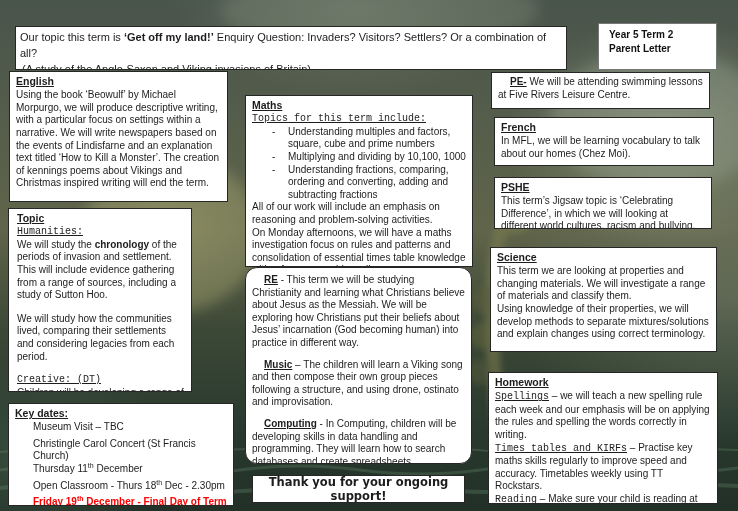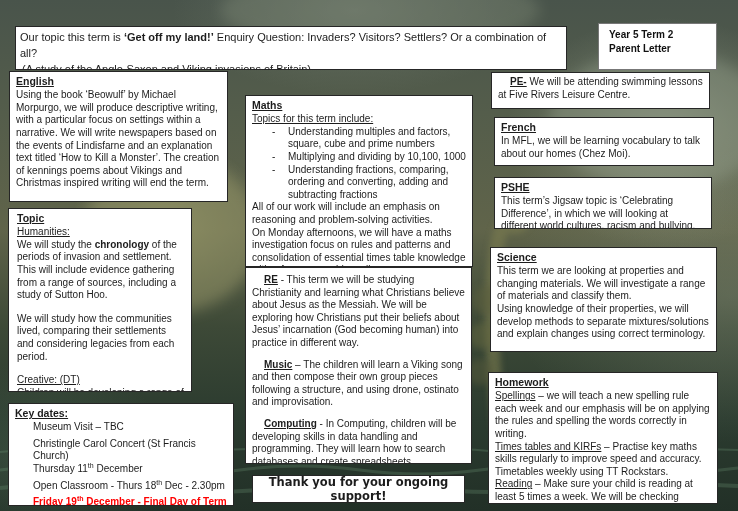--- a/index.html
+++ b/index.html
@@ -31,21 +31,21 @@
     line-height: 1.26;
     z-index: 2;
     overflow: hidden;
     box-sizing: border-box;
   }
   .h {
     font-size: 10.5px; font-weight: bold; text-decoration: underline;
     margin: 0 0 1px 0; display: block;
   }
   .h-inline { font-weight: bold; text-decoration: underline; padding-left: 12px; }
-  .u { text-decoration: underline; }
+  .u { text-decoration: underline; font-family: Liberation Mono, monospace; }
   .para { margin: 0 0 9px 0; }
   .para:last-child { margin-bottom: 0; }
   p { margin: 0; }
   sup { font-size: 7px; line-height: 0; }
   .preline { white-space: pre-line; }
 
   
   #banner { left: 15px; top: 26px; width: 552px; height: 44px; font-size: 11px; line-height: 1.45; padding: 3px 4px; }
   #banner .indent { padding-left: 2px; }
   #title-box {
@@ -60,21 +60,21 @@
   #box-english  { left: 9px;  top: 71px;  width: 219px; height: 131px; }
   #box-topic    { left: 8px;  top: 208px; width: 184px; height: 184px; padding-left: 8px; }
   #box-keydates { left: 8px;  top: 403px; width: 226px; height: 103px; }
   #box-topic .gap { margin-bottom: 11px; }
   .kd { white-space: pre-line; margin: 0 0 4px 18px; }
   .kd:last-child { margin-bottom: 0; }
   .red { color: #ff0000; font-weight: bold; }
 
   
   #box-maths { left: 245px; top: 78px;  width: 228px; height: 172px; margin-top: 17px; }
-  #box-remc  { left: 245px; top: 267px; width: 227px; height: 197px; padding-top: 6px; }
+  #box-remc  { left: 245px; top: 267px; width: 227px; height: 197px; padding-top: 6px; border-radius: 12px; }
   #box-thanks {
     left: 252px; top: 475px; width: 213px; height: 28px;
     display: flex; align-items: center; justify-content: center;
     font-family: "DejaVu Sans", sans-serif;
     font-size: 11.5px; font-weight: bold; text-align: center;
   }
   ul.dash-list { margin: 0; padding: 0 0 0 14px; list-style: none; }
   ul.dash-list li { display: flex; }
   ul.dash-list .dash { width: 22px; flex: 0 0 22px; text-align: left; padding-left: 6px; box-sizing: border-box; }
 

